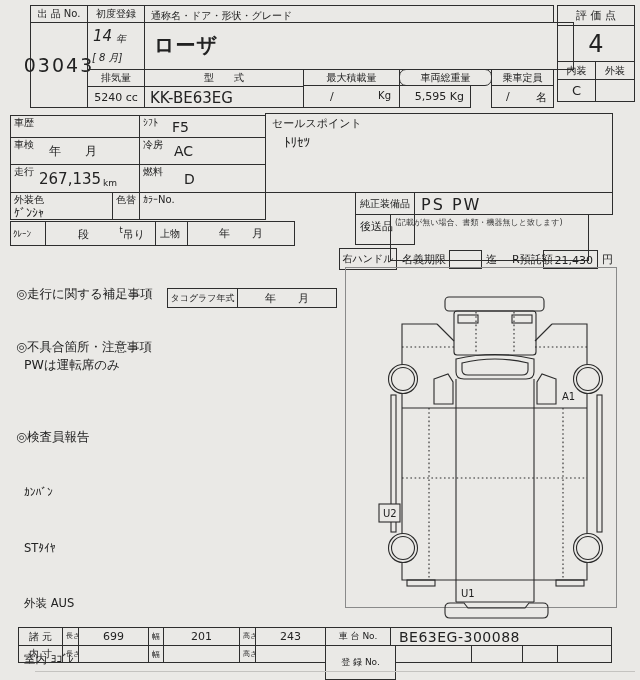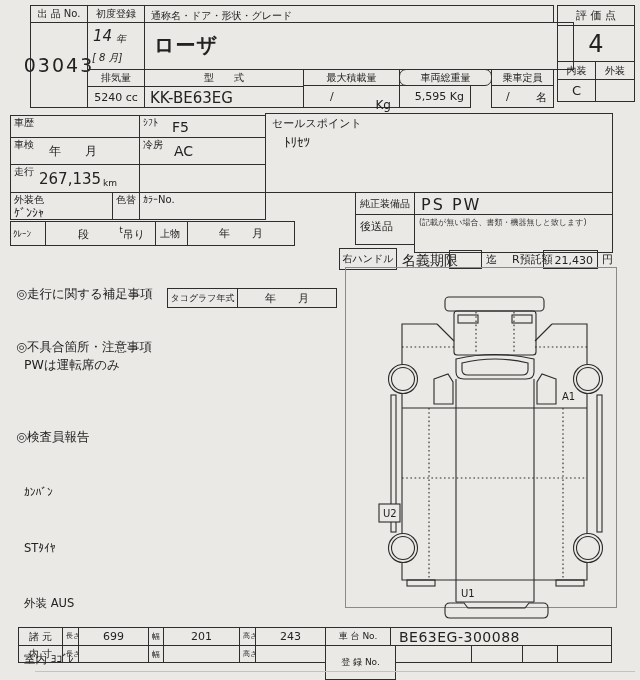--- a/index.html
+++ b/index.html
@@ -41,21 +41,21 @@
   <div class="c cen" style="left:87px;top:86px;width:58px;height:22px;font-size:11px;">5240 cc</div>
 
   <div class="c cen" style="left:144px;top:69px;width:160px;height:18px;font-size:10px;">型　　式</div>
   <div class="c" style="left:144px;top:86px;width:160px;height:22px;">
     <span class="t" style="left:5px;top:2px;font-size:15px;font-weight:500;">KK-BE63EG</span>
   </div>
 
   <div class="c cen" style="left:303px;top:69px;width:97px;height:17px;font-size:10px;">最大積載量</div>
   <div class="c" style="left:303px;top:85px;width:97px;height:23px;">
     <span class="t" style="left:26px;top:4px;font-size:11px;">/</span>
-    <span class="t" style="right:8px;top:12px;font-size:12px;">Kg</span>
+    <span class="t" style="right:8px;top:4px;font-size:10px;">Kg</span>
   </div>
 
   <div class="c cen" style="left:399px;top:69px;width:93px;height:17px;font-size:10px;border-radius:7px;">車両総重量</div>
   <div class="c" style="left:399px;top:85px;width:72px;height:23px;">
     <span class="t" style="right:6px;top:4px;font-size:11px;">5,595 Kg</span>
   </div>
 
   <div class="c cen" style="left:491px;top:69px;width:63px;height:17px;font-size:10px;">乗車定員</div>
   <div class="c" style="left:491px;top:85px;width:63px;height:23px;">
     <span class="t" style="left:14px;top:4px;font-size:11px;">/</span>
@@ -85,20 +85,24 @@
   <div class="c" style="left:139px;top:137px;width:127px;height:28px;">
     <span class="lab">冷房</span>
     <span class="vmid" style="left:34px;font-size:14px;font-weight:500;">AC</span>
   </div>
 
   <div class="c" style="left:10px;top:164px;width:130px;height:29px;">
     <span class="lab">走行</span>
     <span class="vmid" style="left:28px;font-size:15px;font-weight:500;">267,135</span>
     <span class="t" style="left:92px;top:13px;font-size:9px;">km</span>
   </div>
+  <div class="c" style="left:139px;top:164px;width:127px;height:29px;">
+    <span class="lab">燃料</span>
+    <span class="vmid" style="left:44px;font-size:14px;font-weight:500;">D</span>
+  </div>
 
   <div class="c" style="left:10px;top:192px;width:103px;height:28px;">
     <span class="lab">外装色</span>
     <span class="t" style="left:3px;top:13px;font-size:12px;">ｹﾞﾝｼｬ</span>
   </div>
   <div class="c" style="left:112px;top:192px;width:28px;height:28px;">
     <span class="lab">色替</span>
   </div>
   <div class="c" style="left:139px;top:192px;width:127px;height:28px;">
     <span class="lab">ｶﾗｰNo.</span>
@@ -109,38 +113,38 @@
     <span class="t" style="left:18px;top:21px;font-size:13px;">ﾄﾘｾﾂ</span>
   </div>
 
   <div class="c cen" style="left:355px;top:192px;width:60px;height:23px;font-size:10px;">純正装備品</div>
   <div class="c" style="left:414px;top:192px;width:199px;height:23px;">
     <span class="t" style="left:6px;top:2px;font-size:16px;font-weight:500;letter-spacing:2px;">PS PW</span>
   </div>
   <div class="c" style="left:355px;top:214px;width:60px;height:31px;">
     <span class="t" style="left:4px;top:4px;font-size:11px;">後送品</span>
   </div>
-  <div class="c" style="left:414px;top:214px;width:199px;height:39px;padding-left:39px;">
+  <div class="c" style="left:390px;top:214px;width:199px;height:47px;padding-left:39px;">
     <span class="t" style="left:4px;top:2px;font-size:8px;color:#3a3a3a;">(記載が無い場合、書類・機器無しと致します)</span>
   </div>
 
   <div class="c" style="left:10px;top:221px;width:36px;height:25px;">
     <span class="vmid" style="left:2px;font-size:9px;">ｸﾚｰﾝ</span>
   </div>
   <div class="c" style="left:45px;top:221px;width:111px;height:25px;">
     <span class="vmid" style="left:32px;font-size:11px;">段</span>
     <span class="vmid" style="right:10px;font-size:11px;"><sup class="tt">t</sup><span>吊り</span></span>
   </div>
   <div class="c" style="left:155px;top:221px;width:33px;height:25px;">
     <span class="vmid" style="left:4px;font-size:10px;">上物</span>
   </div>
   <div class="c cen" style="left:187px;top:221px;width:108px;height:25px;font-size:11px;">年　　月</div>
 
   <div class="c cen" style="left:339px;top:248px;width:58px;height:22px;font-size:10px;">右ハンドル</div>
-  <span class="t" style="left:402px;top:252px;font-size:14px;">名義期限</span>
+  <span class="t" style="left:402px;top:252px;font-size:11px;">名義期限</span>
   <div class="c" style="left:449px;top:250px;width:33px;height:19px;"></div>
   <span class="t" style="left:486px;top:252px;font-size:11px;">迄</span>
   <span class="t" style="left:501px;top:252px;font-size:11px;margin-left:11px;">R預託額</span>
   <div class="c" style="left:543px;top:250px;width:55px;height:19px;">
     <span class="t" style="right:4px;top:3px;font-size:11px;">21,430</span>
   </div>
   <span class="t" style="left:602px;top:252px;font-size:11px;">円</span>
 
   <span class="t title" style="left:16px;top:286px;">◎走行に関する補足事項</span>
   <div class="c cen" style="left:167px;top:288px;width:71px;height:20px;font-size:9px;">タコグラフ年式</div>

